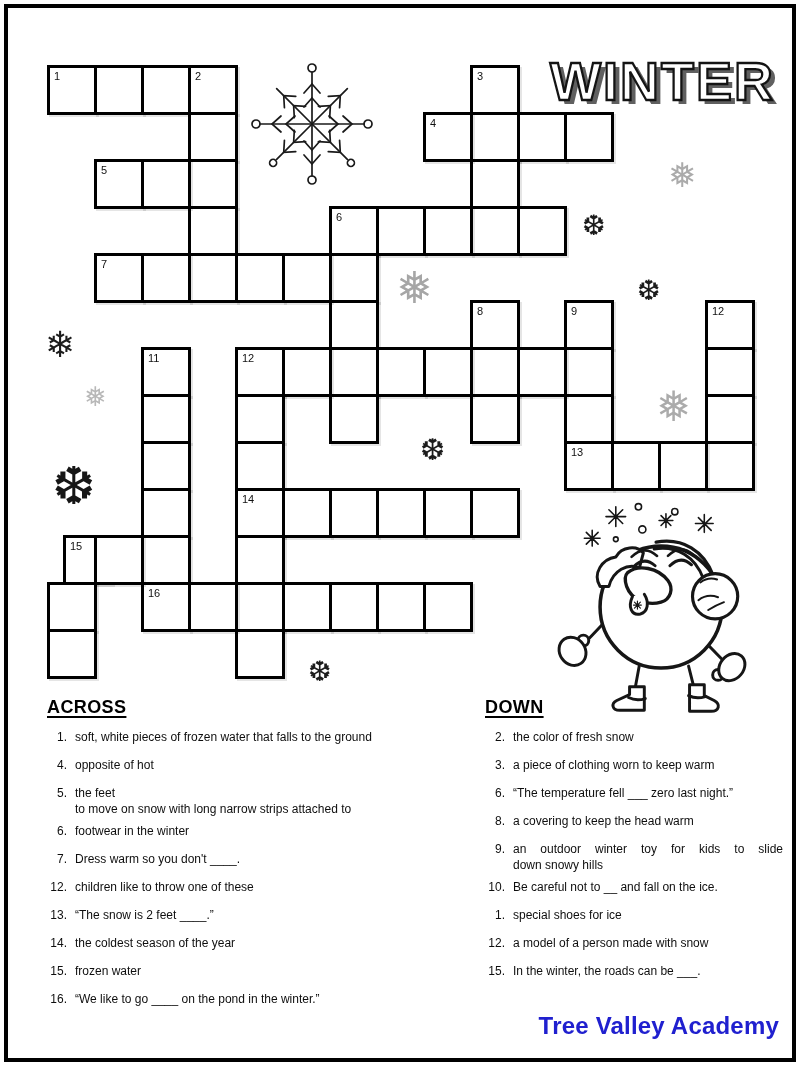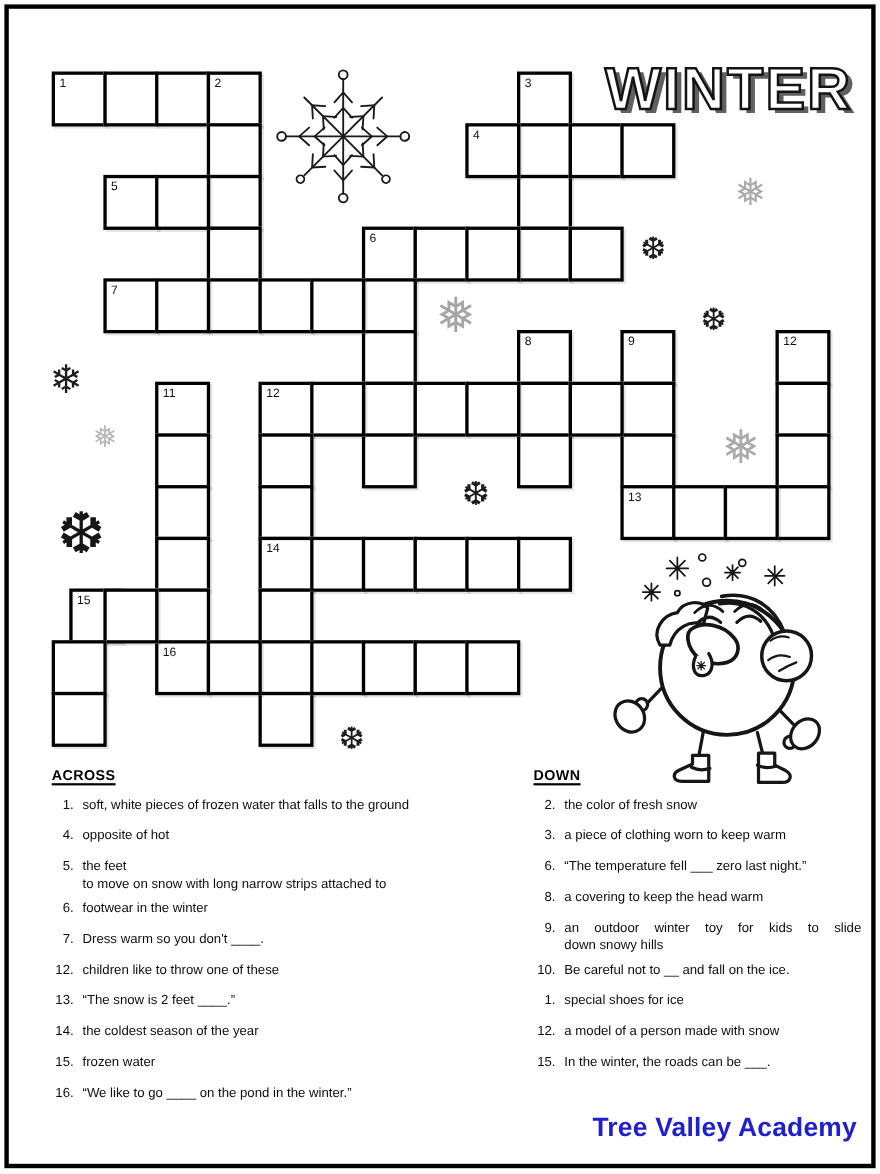--- a/index.html
+++ b/index.html
@@ -28,21 +28,21 @@
 
   
   .flake { position:absolute; line-height:1; pointer-events:none; }
   svg.deco { position:absolute; }
 
   
   .clues { position:absolute; top:697px; }
   .clues.across { left:47px; width:412px; }
   .clues.down   { left:485px; width:298px; }
   .clue-header {
-    font-size:13px; font-weight:bold; letter-spacing:0.4px;
+    font-size:18px; font-weight:bold; letter-spacing:0.4px;
     text-decoration:underline; text-decoration-thickness:2px; text-underline-offset:3px;
     margin-bottom:11px; color:#000;
   }
   .clue { display:flex; font-size:12px; line-height:16px; margin-bottom:12px; color:#0e0e0e; }
   .clue.two-line { margin-bottom:6px; }
   .cnum { flex:0 0 20px; text-align:right; margin-right:8px; }
   .ctext { flex:1; }
   .jline { text-align:justify; text-align-last:justify; }
 
   

